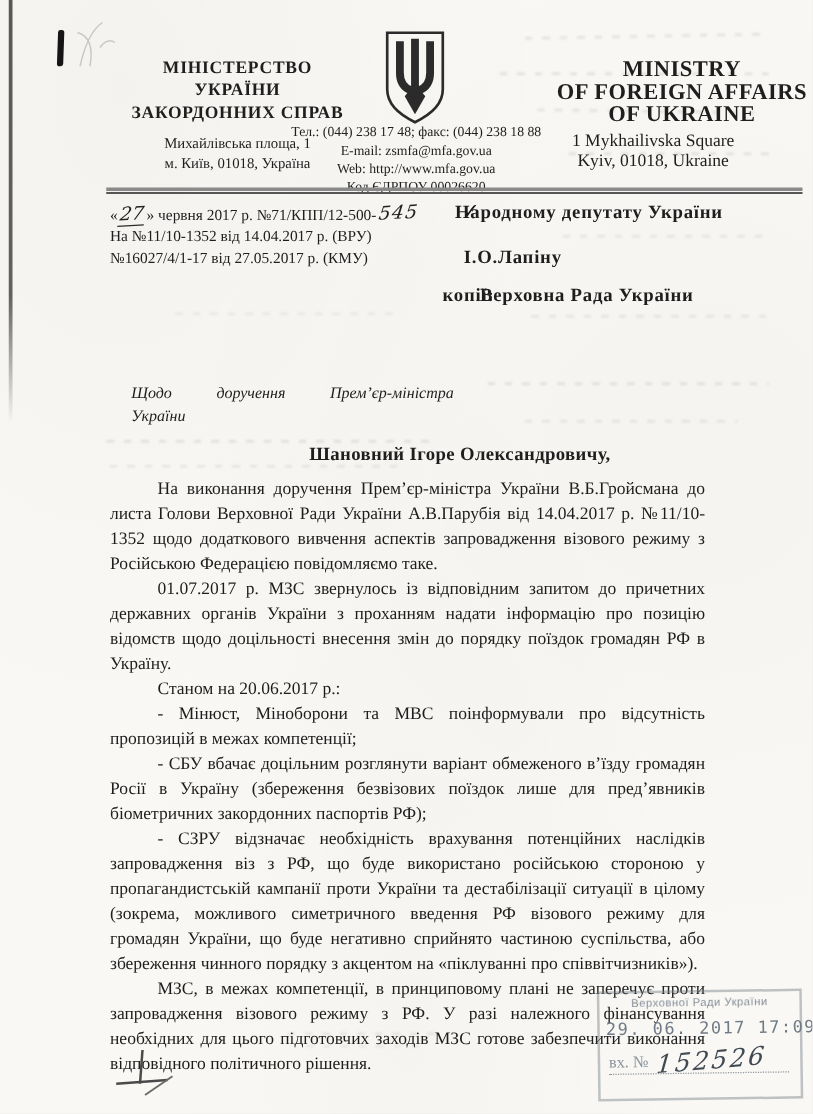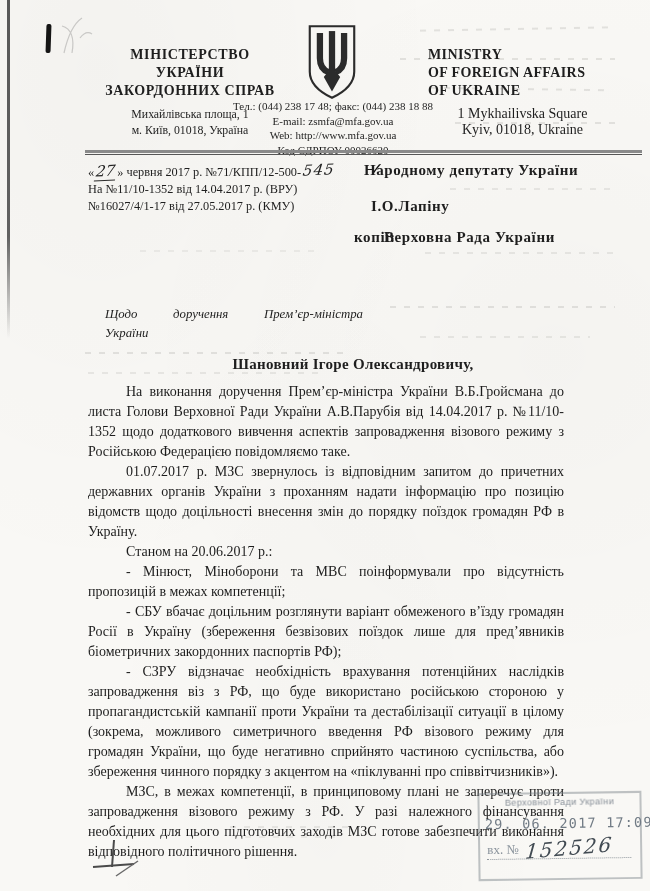--- a/index.html
+++ b/index.html
@@ -26,43 +26,43 @@
   .pencil-scribble{left:52px; top:8px;}
   .bleed{height:2px; filter:blur(.7px);
     background:repeating-linear-gradient(90deg, rgba(110,110,102,.16) 0 6px, transparent 6px 14px);}
 
   
   .org-ua{left:85px; top:46px; width:210px; text-align:center; font-weight:bold;
     font-size:14px; line-height:18px; letter-spacing:.6px;}
   .addr-ua{left:85px; top:106px; width:210px; text-align:center; font-size:11.8px; line-height:16px;}
   .emblem{left:303px; top:23px; width:58px; height:78px;}
   .contacts{left:222px; top:99px; width:222px; text-align:center; font-size:11px; line-height:14.5px;}
-  .org-en{left:428px; top:46px; width:205px; font-weight:bold;
-    font-size:14px; line-height:18px; letter-spacing:.4px;}
+  .org-en{left:443px; top:46px; width:205px; text-align:center; font-weight:bold;
+    font-size:18px; line-height:18px; letter-spacing:.4px;}
   .addr-en{left:420px; top:106px; width:205px; text-align:center; font-size:14px; line-height:16px;}
   .rule{left:85px; top:150px; width:557px; height:6px;
     background:linear-gradient(#8a8a8a 0 3px, transparent 3px 4px, #565656 4px 5.5px, transparent 5.5px);}
 
   
   .ref{left:88px; top:162px; font-size:12.3px; line-height:17px; white-space:nowrap;}
   .hand{font-family:"DejaVu Serif", serif; font-style:italic; display:inline-block;
     transform:skewX(-10deg) rotate(-3deg); font-size:15px; color:#222;}
   .hand.day{border-bottom:1.2px solid #2a2a2a; padding:0 1px; margin:0 1px;}
   .hand.outnum{margin-left:2px; vertical-align:1px; letter-spacing:1px;}
 
   
   .checkmark{left:369px; top:158px; font-size:18px; transform:rotate(6deg) scaleX(.85); color:#111;}
   .to1{left:364px; top:162px;} .to2{left:371px; top:198px;}
   .copies-label{left:354px; top:229px;} .copy1{left:384px; top:229px;} .copy2{left:384px; top:265px;}
   .addr-bold{font-weight:bold; font-size:15px; letter-spacing:.6px; white-space:nowrap;}
 
   
   .subject{left:105px; top:305px; width:258px; font-style:italic; font-size:12.8px;
     line-height:19px; text-align:justify; word-spacing:16px;}
-  .salutation{left:115px; top:356px; width:476px; text-align:center; font-weight:bold;
+  .salutation{left:130px; top:356px; width:476px; text-align:center; font-weight:bold;
     font-size:15px; letter-spacing:.3px;}
   .letter-body{left:88px; top:382px; width:476px; font-size:14px; line-height:20px;
     text-align:justify; color:#1d1d1d;}
   .letter-body p{margin:0; text-indent:38px;}
 
   
   .stamp{left:478px; top:792px; width:164px; height:88px; box-sizing:border-box;
     border:2px solid rgba(118,126,134,.45); transform:rotate(-.8deg); padding:3px 5px;
     color:#6e7882; background:rgba(255,255,255,.0);}
   .stamp-org{font-family:"Liberation Sans", sans-serif; font-size:9px; letter-spacing:.4px;

